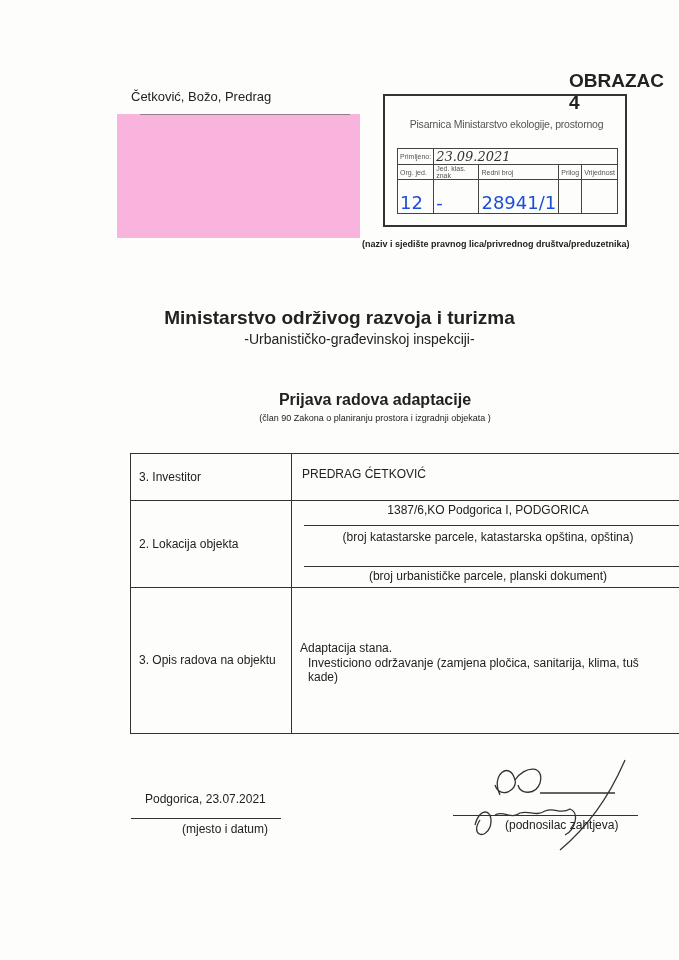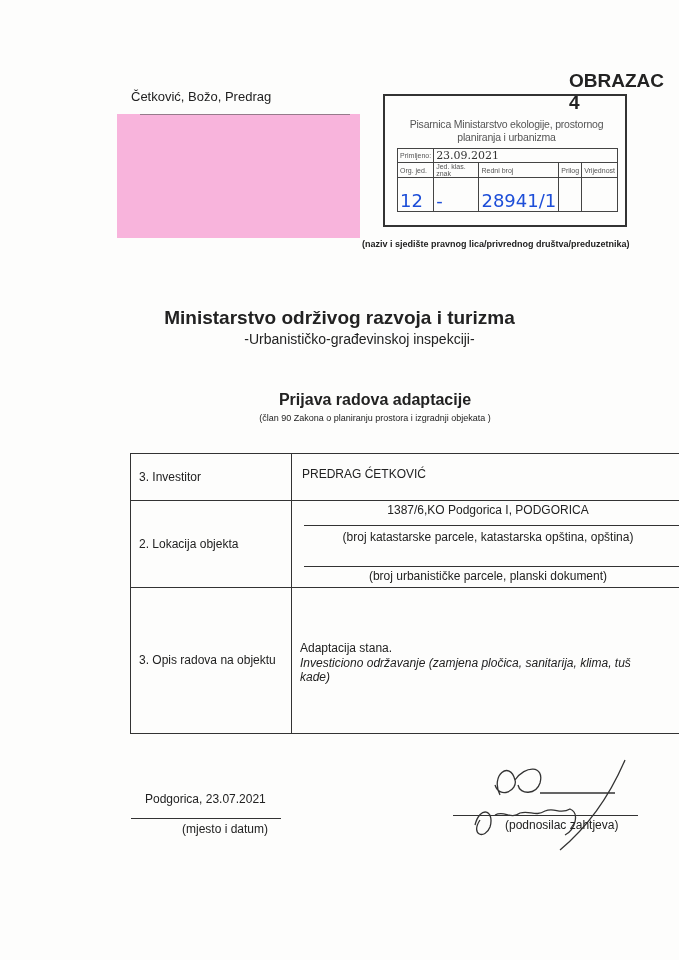--- a/index.html
+++ b/index.html
@@ -8,21 +8,21 @@
     .abs { position:absolute; }
     .obrazac { left:569px; top:70px; font-weight:bold; font-size:19px; }
     .applicant { left:131px; top:89px; font-size:13px; }
     .redact { left:117px; top:114px; width:243px; height:124px; background:#f8b4dc; }
     .redact-line { left:140px; top:114px; width:210px; height:1px; background:#555; opacity:.6; }
     .stamp-box { left:383px; top:94px; width:244px; height:133px; border:2px solid #333; box-sizing:border-box; }
     .stamp-title { left:394px; top:118px; width:225px; text-align:center; font-size:10.5px; color:#555; line-height:13px; letter-spacing:-0.2px; }
     .stamp-table { left:397px; top:148px; width:221px; border-collapse:collapse; font-size:7px; color:#555; }
     .stamp-table td { border:1px solid #444; padding:0 2px; height:11px; }
     .stamp-table .big td { height:33px; font-family:"DejaVu Sans", sans-serif; font-size:18px; color:#1d4ed8; vertical-align:bottom; }
-    .hand { font-family:"DejaVu Serif", serif; font-size:11px; color:#333; }
+    .hand { font-family:"DejaVu Serif", serif; font-size:13px; color:#333; font-style:italic; }
     .caption { left:362px; top:239px; font-size:9px; font-weight:bold; }
     .ministry { left:0; width:679px; top:307px; text-align:center; font-weight:bold; font-size:19px; }
     .inspect { left:20px; width:679px; top:331px; text-align:center; font-size:14px; }
     .form-title { left:0; width:750px; top:391px; text-align:center; font-weight:bold; font-size:16px; }
     .form-sub { left:0; width:750px; top:413px; text-align:center; font-size:9px; }
     .main-table { left:130px; top:453px; width:555px; height:281px; border:1.5px solid #333; box-sizing:border-box; }
     .row { position:absolute; left:0; right:0; border-bottom:1px solid #333; }
     .col-label { position:absolute; left:0; width:161px; top:0; bottom:0; border-right:1px solid #333; display:flex; align-items:center; font-size:12px; padding-left:8px; box-sizing:border-box; }
     .col-value { position:absolute; left:161px; right:0; top:0; bottom:0; font-size:12px; }
     .uline { position:absolute; left:12px; right:0; height:1px; background:#333; }
@@ -38,21 +38,20 @@
 <body>
 
 <div class="abs obrazac">OBRAZAC 4</div>
 <div class="abs applicant">Četković, Božo, Predrag</div>
 <div class="abs redact"></div>
 <div class="abs redact-line"></div>
 
 <div class="abs stamp-box"></div>
 <div class="abs stamp-title">
   <div>Pisarnica Ministarstvo ekologije, prostornog</div>
-  <div>planiranja i urbanizma</div>
 </div>
 <table class="abs stamp-table">
   <tbody>
       <tr>
     <td>Primljeno:</td>
     <td colspan="4" class="hand">23.09.2021</td>
   </tr>
   <tr>
     <td>Org. jed.</td>
     <td>Jed. klas. znak</td>
@@ -91,21 +90,21 @@
       <div class="uline" style="top:25px;"></div>
       <div class="center-text" style="top:30px;">(broj katastarske parcele, katastarska opština, opština)</div>
       <div class="uline" style="top:66px;"></div>
       <div class="center-text" style="top:69px;">(broj urbanističke parcele, planski dokument)</div>
     </div>
   </div>
   <div class="row" style="top:133px;height:146px;border-bottom:none;">
     <div class="col-label">3.   Opis radova na objektu</div>
     <div class="col-value">
       <div style="position:absolute;left:8px;top:54px;">Adaptacija stana.</div>
-      <div style="position:absolute;left:8px;top:69px;width:350px;line-height:14px;font-style:italic;">Investiciono održavanje (zamjena pločica, sanitarija, klima, tuš kade)</div>
+      <div style="position:absolute;left:16px;top:69px;width:350px;line-height:14px;">Investiciono održavanje (zamjena pločica, sanitarija, klima, tuš kade)</div>
     </div>
   </div>
 </div>
 
 <div class="abs date">Podgorica, 23.07.2021</div>
 <div class="abs date-line"></div>
 <div class="abs date-caption">(mjesto i datum)</div>
 
 <svg class="abs signature" width="200" height="100" viewBox="0 0 200 100">
   <path d="M60 40 C 50 20, 70 5, 75 25 C 78 35, 60 45, 55 30 M 75 25 C 85 10, 105 10, 100 28 C 96 40, 80 40, 78 30 M100 38 L 175 38 M 185 5 C 170 40, 150 70, 120 95" stroke="#333" stroke-width="1.3" fill="none"></path>

